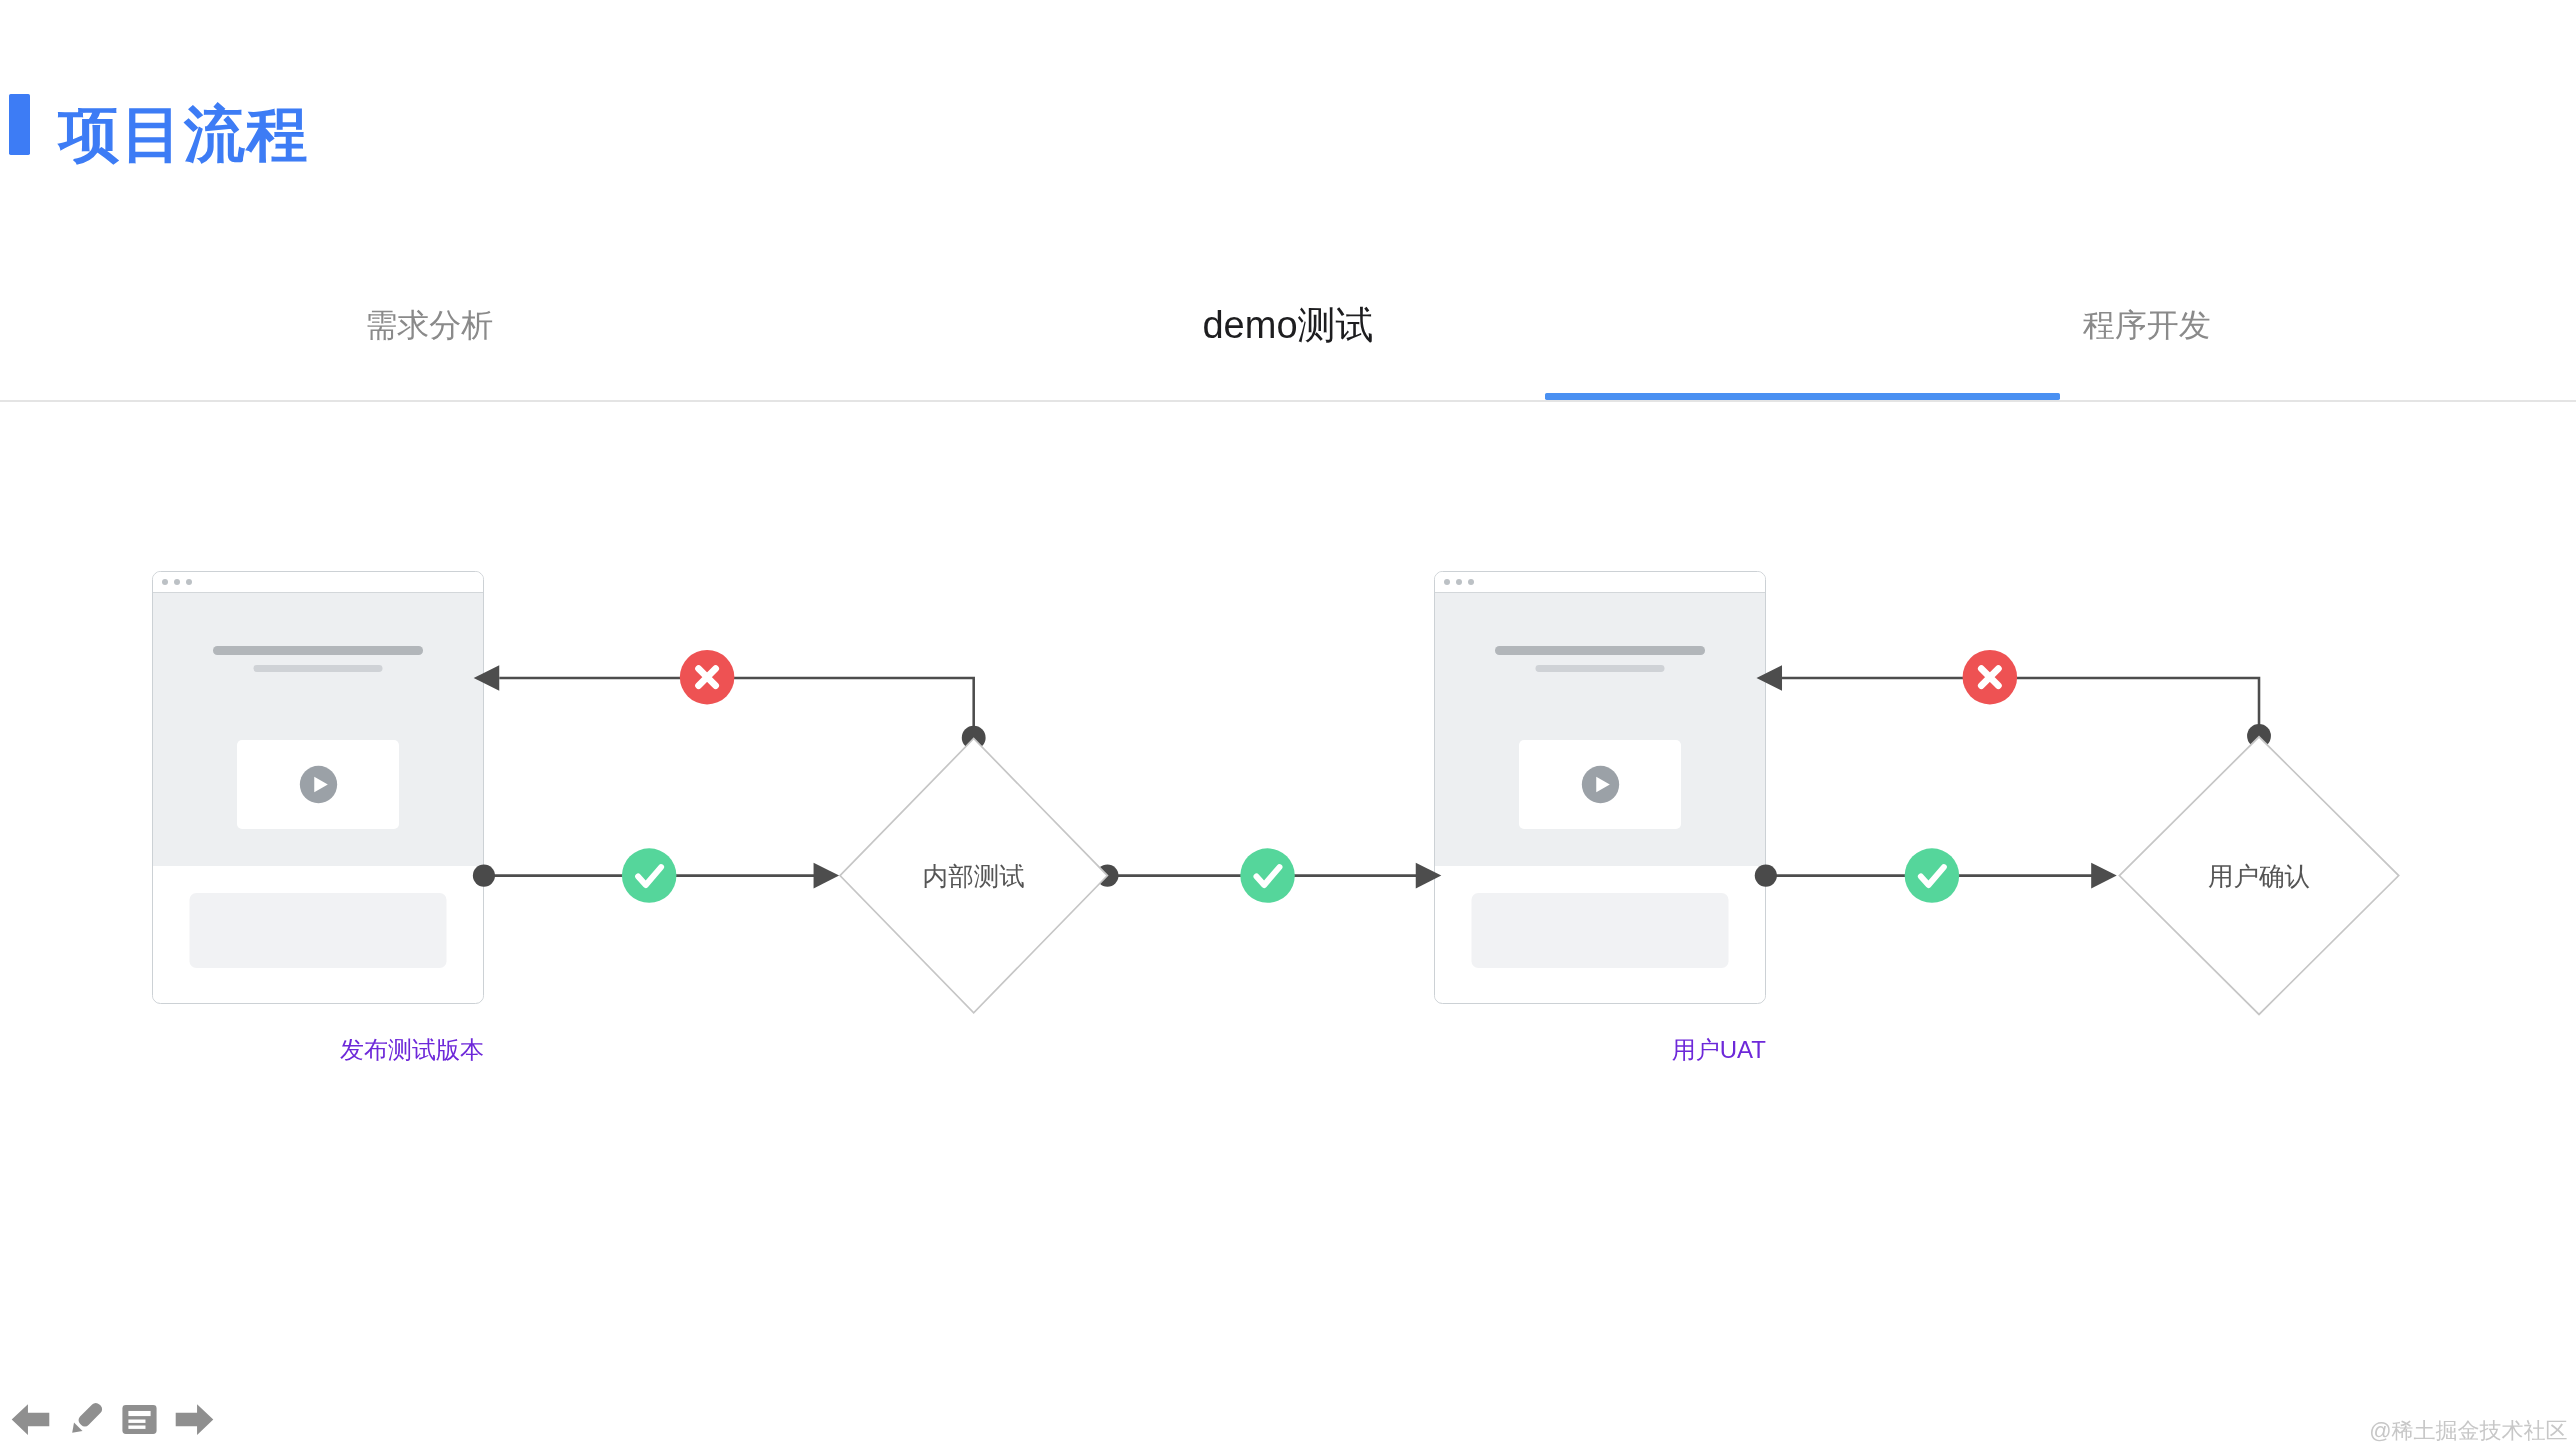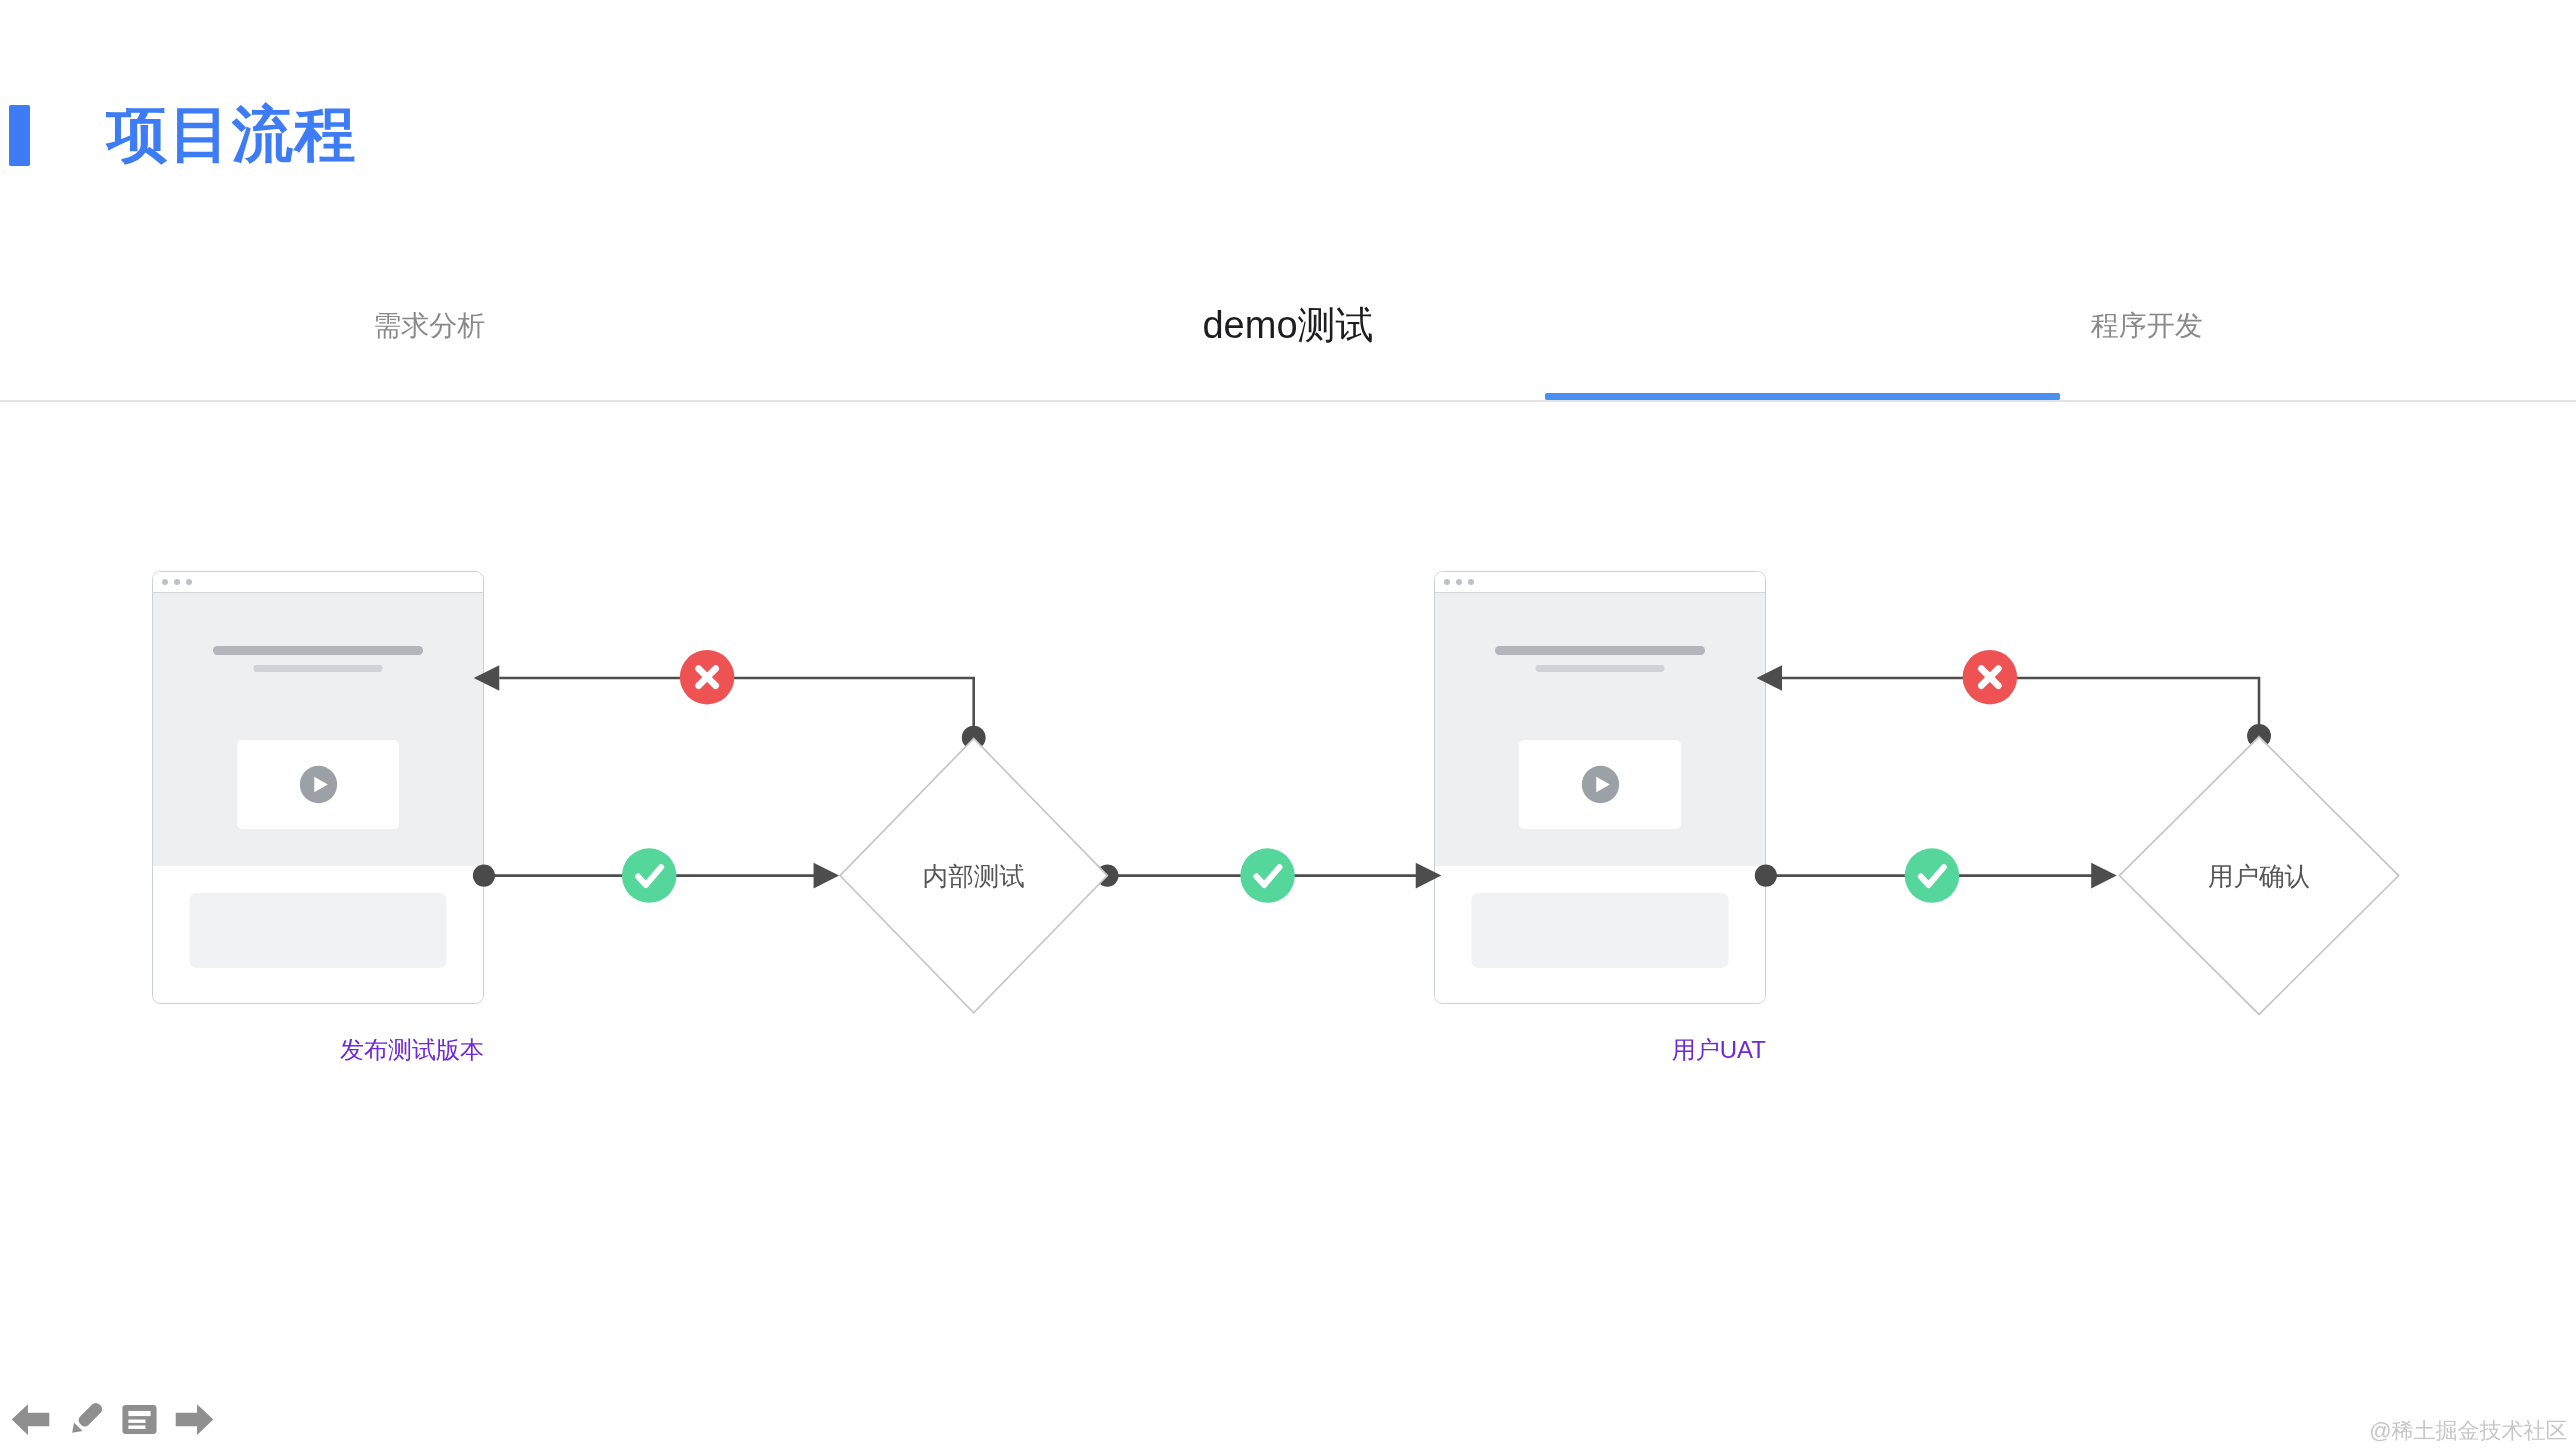--- a/index.html
+++ b/index.html
@@ -2,28 +2,28 @@
 <html style="font-size:13.6px"><head>
 <meta charset="utf-8">
 <style>
   html,body{margin:0;padding:0;}
   body{
     width:2576px;height:1448px;position:relative;background:#ffffff;
     font-family:"Liberation Sans", sans-serif;overflow:hidden;
   }
 
   
-  .title-wrap{position:absolute;left:8.5px;top:94px;display:flex;align-items:center;gap:48px;}
+  .title-wrap{position:absolute;left:8.5px;top:94px;display:flex;align-items:flex-start;}
   .title-marker{width:21px;height:61px;background:#3D7CF5;border-radius:1.7px;}
   .page-title{margin-left:29px;font-size:61px;font-weight:600;color:#3D7CF5;letter-spacing:1.7px;}
 
   
   .tabs{position:absolute;left:0;top:281px;width:2576px;height:89px;display:flex;}
   .tab{flex:1;display:flex;align-items:center;justify-content:center;
-       font-size:28px;color:#8a8a8a;cursor:pointer;}
+       font-size:32px;color:#8a8a8a;cursor:pointer;}
   .tab.active{font-size:38px;color:#1d1d1f;font-weight:500;}
   .tab-underline{position:absolute;left:1545px;top:393px;width:515px;height:6.8px;
        background:#4A90F2;border-radius:1.7px;}
   .tabs-divider{position:absolute;left:0;top:400px;width:2576px;height:1.7px;background:#e4e4e4;}
 
   
   .browser{position:absolute;width:332px;height:433px;box-sizing:border-box;
        background:#fff;border:1.7px solid #ccd1d5;border-radius:8.5px;overflow:hidden;}
   #box-release{left:152px;top:571px;}
   #box-uat{left:1434px;top:571px;}

